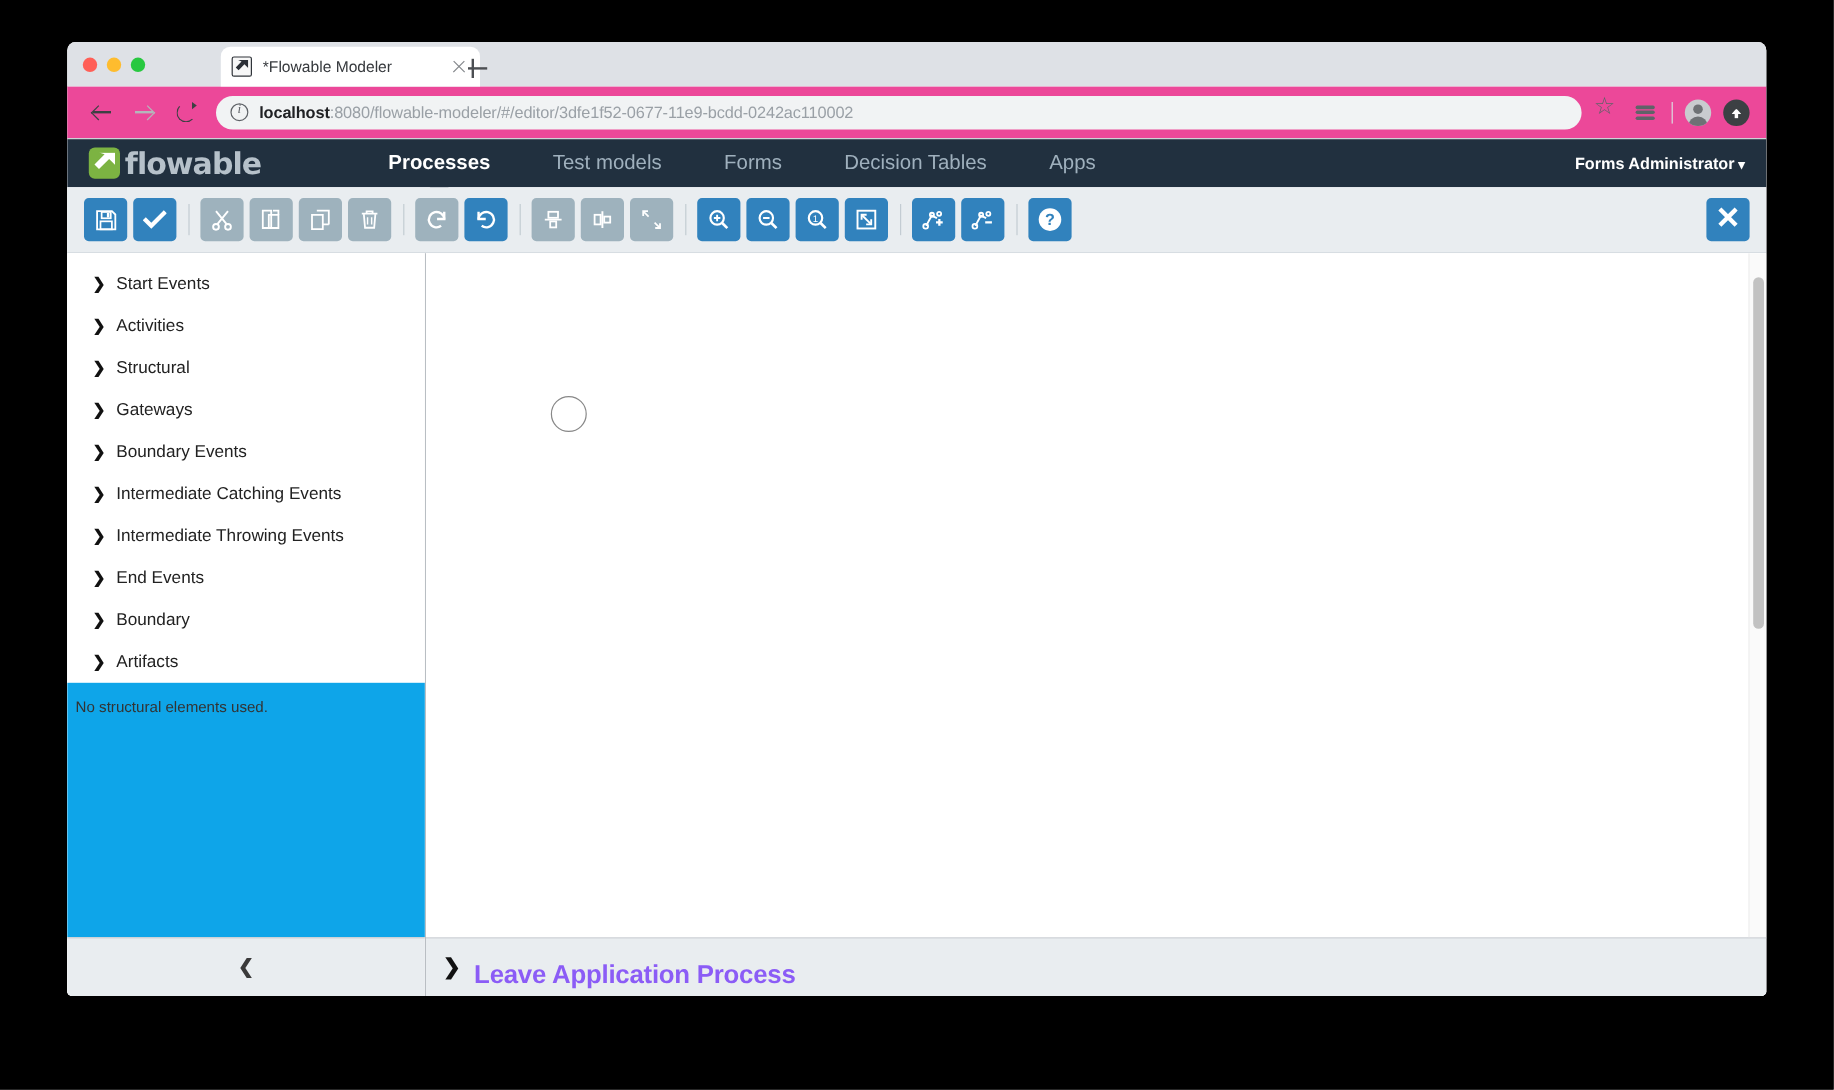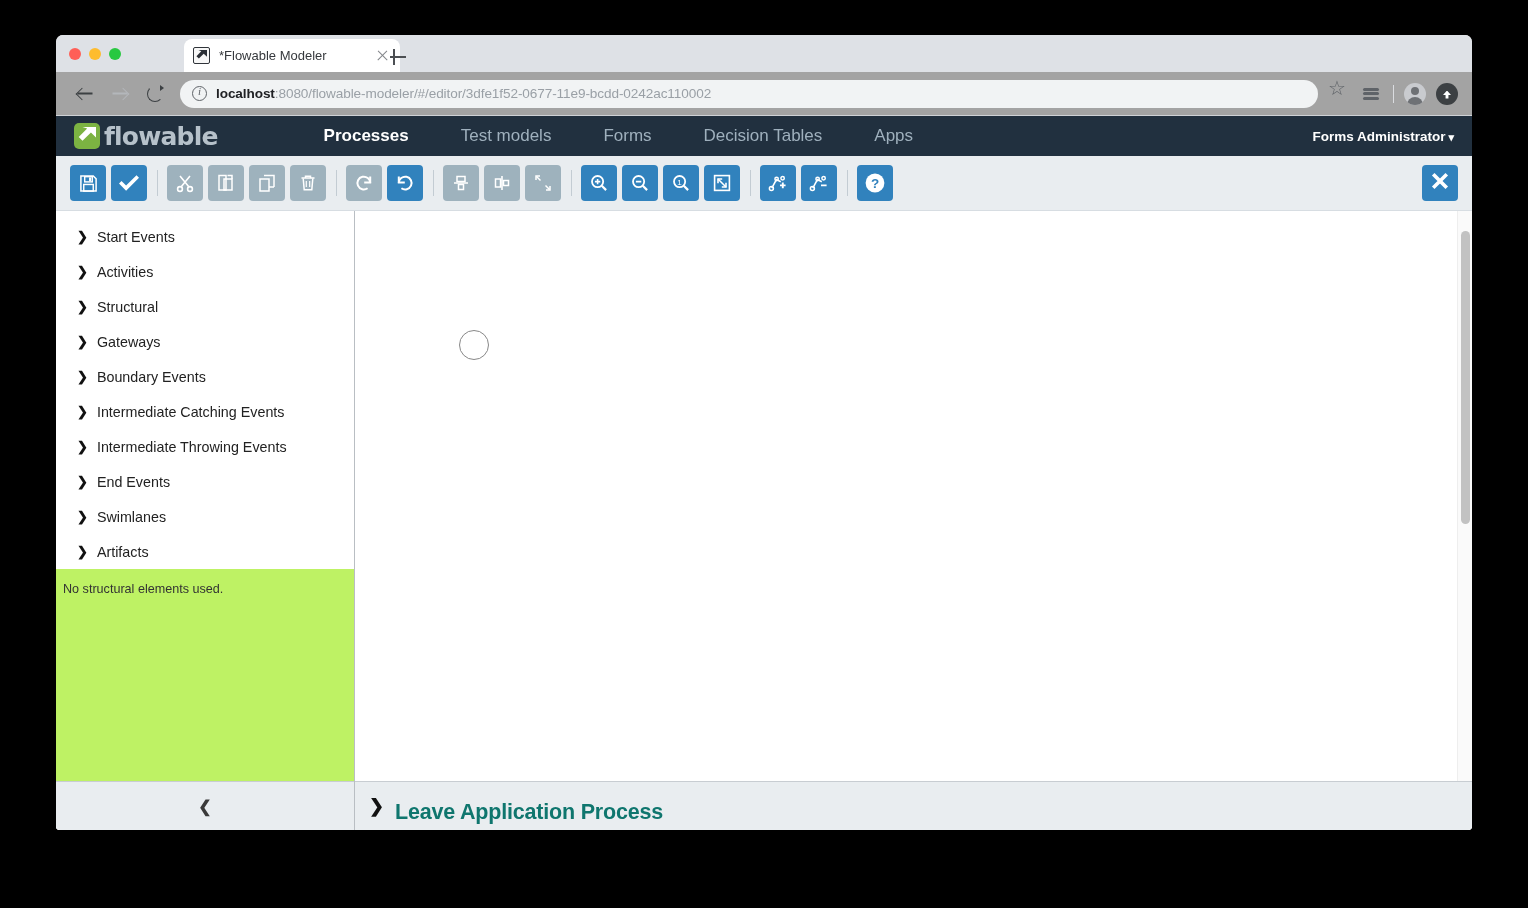--- a/index.html
+++ b/index.html
@@ -90,21 +90,21 @@
   .newtab::before, .newtab::after {
     content: "";
     position: absolute; background: #4c4f53;
   }
   .newtab::before { left: 4px; top: 11px; width: 16px; height: 1.8px; }
   .newtab::after  { left: 7.1px; top: 4px; width: 1.8px; height: 16px; }
 
   
   .urlbar {
     height: 44px;
-    background: #a3a3a3;
+    background: #ec4899;
     display: flex; align-items: center;
     padding: 0 14px;
     border-bottom: 1px solid #cfd2d6;
   }
   .navbtn {
     width: 30px; height: 30px;
     flex: 0 0 30px;
     position: relative;
     margin-right: 5px;
   }
@@ -362,21 +362,21 @@
   }
   .nav-selected {
     background: #f1f1f1;
     border: 1.5px solid #1a7a1a;
     margin: 0;
     font-size: 12.6px; font-weight: 700;
     color: #222;
     padding: 7px 0 7px 7px;
   }
   .nav-empty {
-    background: #bef264;
+    background: #0ea5e9;
     font-size: 12.6px;
     color: #333;
     padding: 13px 0 0 7px;
     flex: 1 1 auto;
   }
   .palette-footer {
     height: 49px;
     flex: 0 0 49px;
     background: #e9edf0;
     border-top: 1px solid #c8cdd2;
@@ -418,21 +418,21 @@
     background: #e9edf0;
     border-top: 1px solid #c8cdd2;
     display: flex; align-items: center;
     padding-left: 14px;
   }
   .process-bar .chev {
     font-size: 18px; margin-right: 11px;
   }
   .process-title {
     font-size: 21.5px; font-weight: 700;
-    color: #0f766e;
+    color: #8b5cf6;
     letter-spacing: -.2px;
     margin-top: 12px;
   }
 </style>
 </head>
 <body>
 
 <div class="window">
 
   <div class="tabstrip">
@@ -738,21 +738,21 @@
           <div class="pgroup">
               <span class="chev">❯</span>
               <span>Intermediate Throwing Events</span>
             </div>
           <div class="pgroup">
               <span class="chev">❯</span>
               <span>End Events</span>
             </div>
           <div class="pgroup">
               <span class="chev">❯</span>
-              <span>Swimlanes</span>
+              <span>Boundary</span>
             </div>
           <div class="pgroup">
               <span class="chev">❯</span>
               <span>Artifacts</span>
             </div>
         </div>
 
         <div class="nav-empty">No structural elements used.</div>
 
         <div class="palette-footer">

